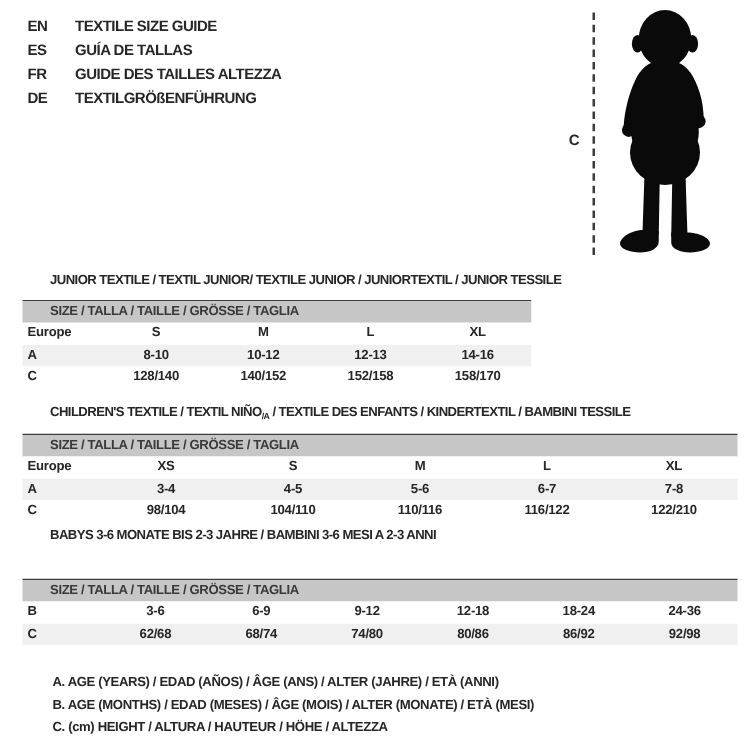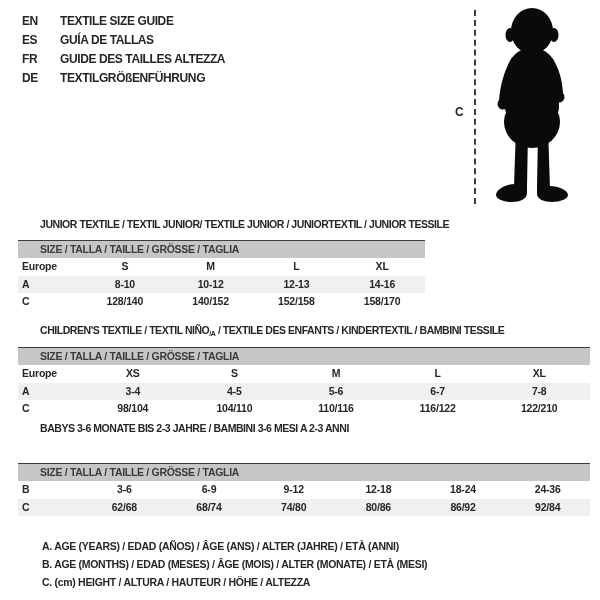--- a/index.html
+++ b/index.html
@@ -151,21 +151,21 @@
       <div class="t-cell">18-24</div>
       <div class="t-cell">24-36</div>
     </div>
     <div class="t-row alt">
       <div class="t-cell label">C</div>
       <div class="t-cell">62/68</div>
       <div class="t-cell">68/74</div>
       <div class="t-cell">74/80</div>
       <div class="t-cell">80/86</div>
       <div class="t-cell">86/92</div>
-      <div class="t-cell">92/84</div>
+      <div class="t-cell">92/98</div>
     </div>
   </div>
 
 <div class="notes">
   <div class="note-line">A. AGE (YEARS) / EDAD (AÑOS) / ÂGE (ANS) / ALTER (JAHRE) / ETÀ (ANNI)</div>
   <div class="note-line">B. AGE (MONTHS) / EDAD (MESES) / ÂGE (MOIS) / ALTER (MONATE) / ETÀ (MESI)</div>
   <div class="note-line">C. (cm) HEIGHT / ALTURA / HAUTEUR / HÖHE / ALTEZZA</div>
 </div>
 
 </body></html>

